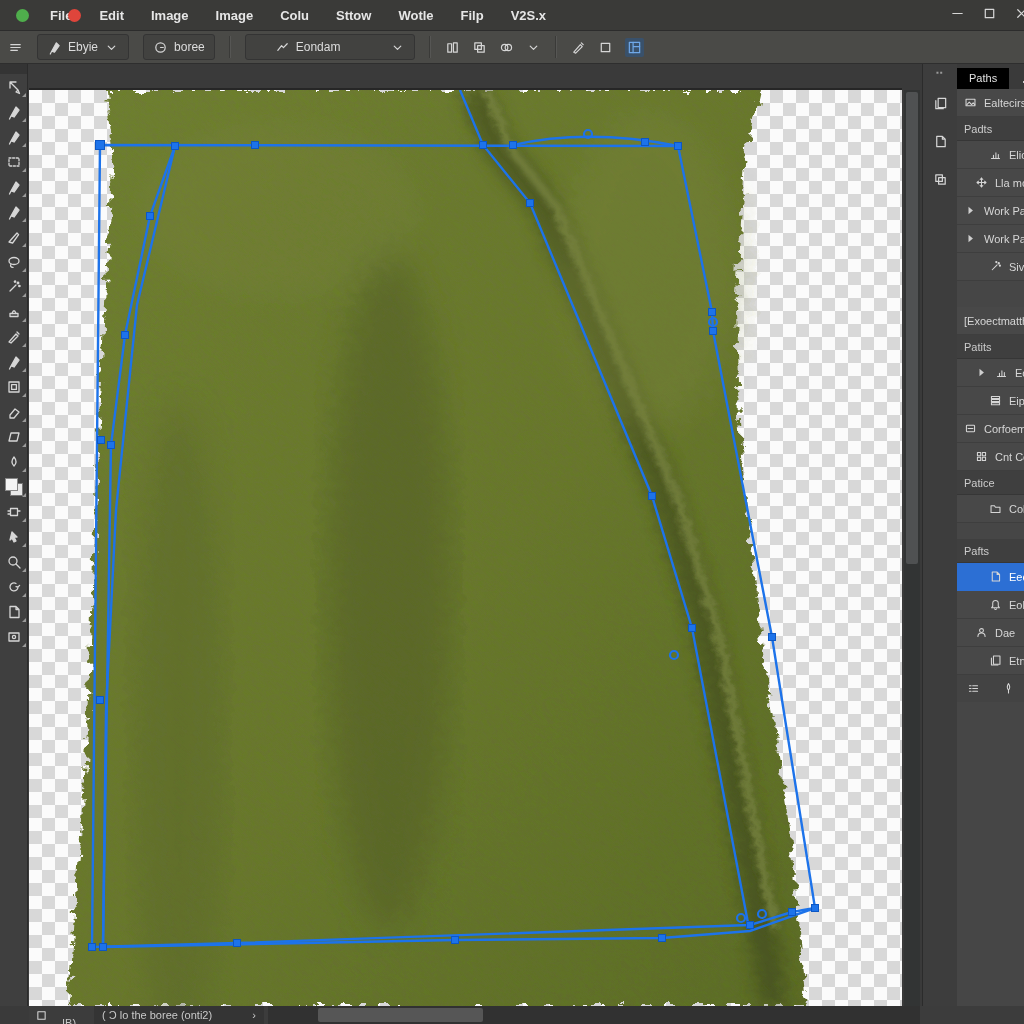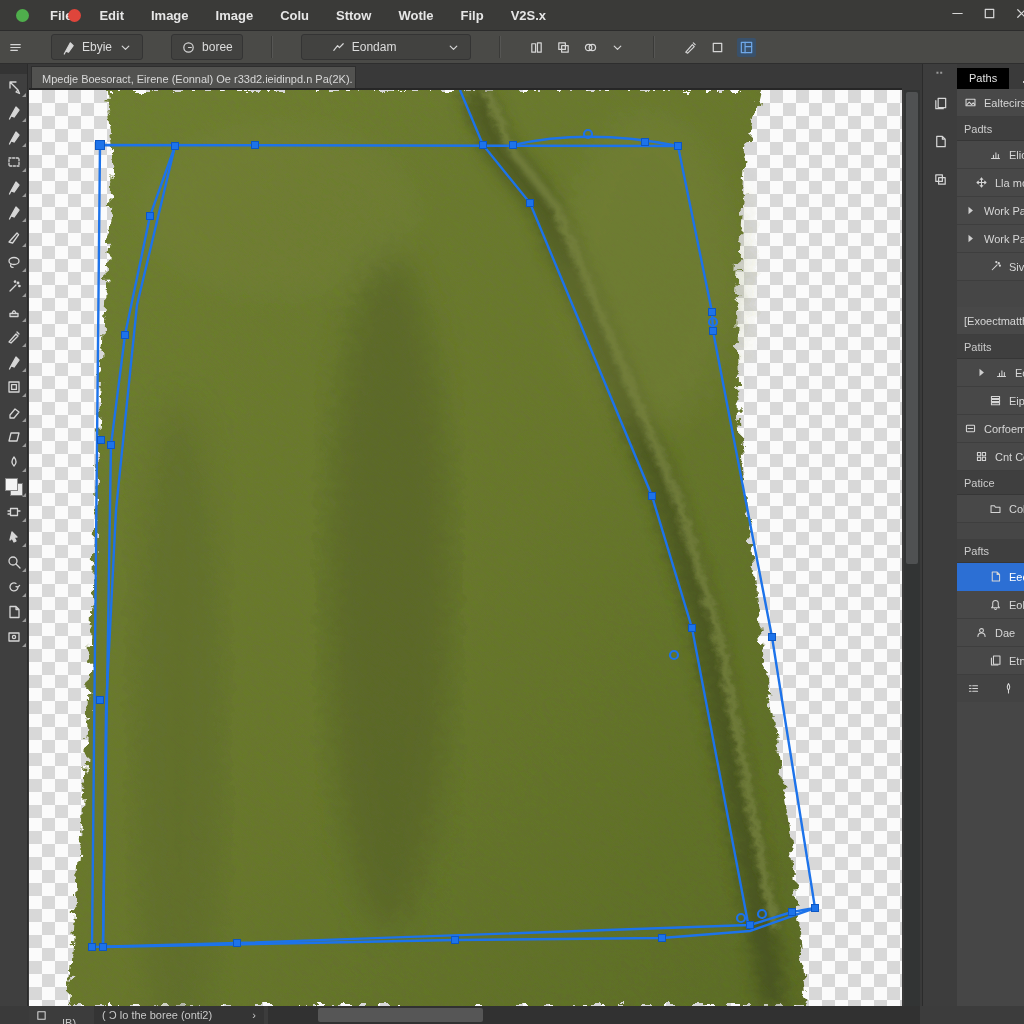--- a/index.html
+++ b/index.html
@@ -11,21 +11,21 @@
   .traffic{position:absolute;top:9px;width:13px;height:13px;border-radius:50%;}
   .t-green{left:16px;background:#4fae4c;}
   .t-red{left:68px;background:#df453b;}
   .menuitems{display:flex;gap:27px;margin-left:50px;font-size:13px;font-weight:bold;color:#e6e6e6;}
   .menuitems span{cursor:default;}
   .winctl{position:absolute;right:-6px;top:4px;display:flex;gap:14px;}
   .winctl .icon{width:18px;height:18px;}
   
   .optionsbar{position:absolute;top:30px;left:0;width:1024px;height:34px;background:#4a4a47;
               border-top:1px solid #2c2c2c;border-bottom:1px solid #2e2e2e;
-              display:flex;align-items:center;gap:28px;padding-left:8px;box-sizing:border-box;}
+              display:flex;align-items:center;gap:14px;padding-left:8px;box-sizing:border-box;}
   .well{background:#424240;border:1px solid #343434;border-radius:3px;height:24px;
         display:flex;align-items:center;gap:6px;padding:0 9px;font-size:12px;color:#dcdcdc;}
   .vsep{width:1px;height:22px;background:#3a3a38;border-right:1px solid #565654;}
   .icon{display:inline-flex;align-items:center;justify-content:center;}
   .icon svg{display:block;}
   .opt-icons{display:flex;gap:12px;align-items:center;}
   .panel-active{background:#39516b;border-radius:2px;padding:2px;}
   
   .tabbar{position:absolute;top:64px;left:29px;width:893px;height:26px;background:#393939;}
   .doctab{position:absolute;left:2px;top:2px;height:24px;max-width:325px;background:#525250;
@@ -205,23 +205,20 @@
         </span>
       <span class="icon panel-active">
           <svg width="15" height="15" viewBox="0 0 16 16" fill="none" stroke="#d6d6d6" stroke-width="1.3" stroke-linecap="round" stroke-linejoin="round">
             <rect x="2.5" y="2.5" width="11" height="11" stroke="#6fa8e8"></rect>
             <path d="M6.5 2.5 v11 M6.5 7 h7" stroke="#6fa8e8"></path>
           </svg>
         </span>
     </div>
   </div>
 
-  <div class="tabbar">
-    <div class="doctab">Mpedje Boesoract, Eirene (Eonnal) Oe r33d2.ieidinpd.n Pa(2K).</div>
-  </div>
 
   <div class="tools">
     <div class="tools-head"></div>
     <div id="toolslots">
         <div class="tool">
           <span class="icon">
             <svg width="16" height="16" viewBox="0 0 16 16" fill="none" stroke="#d6d6d6" stroke-width="1.3" stroke-linecap="round" stroke-linejoin="round">
               <path d="M4 3 h6 M4 3 v6 M4 3 l8 8 M12 11 l1.5 3.5 l-3.5 -1.5 Z"></path>
             </svg>
           </span>

